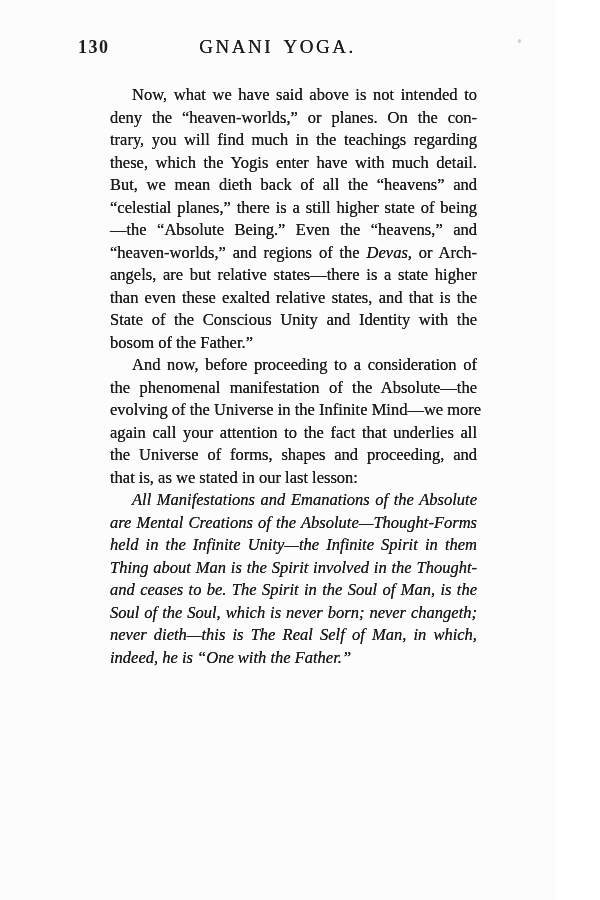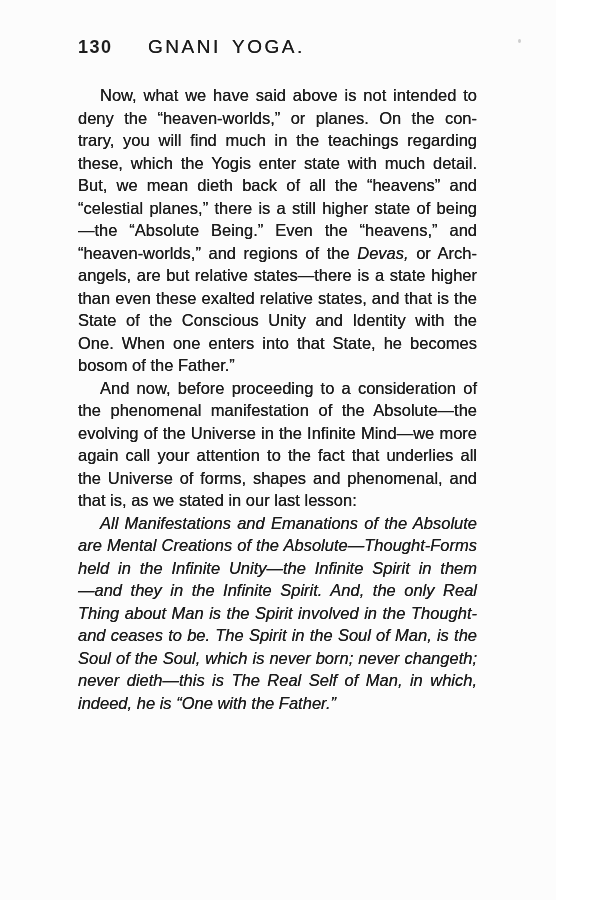--- a/index.html
+++ b/index.html
@@ -2,59 +2,60 @@
 <html style="--ink: #1c1c1c; --paper: #fcfcfc;"><head>
 <meta charset="utf-8">
 <style>
   html, body { margin: 0; padding: 0; background: #ffffff; }
   .page {
     position: relative;
     width: 556px;
     height: 900px;
     background: var(--paper, #fcfcfc);
     color: var(--ink, #1c1c1c);
-    font-family: Liberation Sans, sans-serif;
+    font-family: Liberation Serif, serif;
     overflow: hidden;
     box-sizing: border-box;
     padding: 36px 79px 0 78px;
   }
   .header {
     display: flex;
     align-items: baseline;
     height: 22px;
     margin-bottom: 26px;
   }
   .pagenum {
     width: 70px;
     font-size: 18px;
     font-weight: bold;
     letter-spacing: 1.5px;
   }
   .running-title {
     flex: 1;
-    text-align: left;
+    text-align: center;
     font-size: 19px;
     letter-spacing: 2.5px;
     word-spacing: 4px;
     text-shadow: 0 0 0.5px currentColor;
   }
   .header-spacer { width: 70px; }
   .text-block {
     font-size: 16.5px;
     line-height: 22.5px;
     text-shadow: 0 0 0.4px currentColor;
   }
   .para { margin: 0; }
   .para.italic { font-style: italic; }
   .line {
     text-align: justify;
     text-align-last: justify;
     text-justify: inter-word;
     white-space: nowrap;
     overflow: visible;
+    margin-left: 32px;
   }
   .line.indent { text-indent: 22px; }
   .line.last { text-align-last: left; }
   .italic { font-style: italic; }
   .speck {
     position: absolute;
     left: 518px;
     top: 39px;
     width: 3px;
     height: 4px;
@@ -70,44 +71,42 @@
   <div class="header">
     <span class="pagenum">130</span>
     <span class="running-title">GNANI YOGA.</span>
     <span class="header-spacer"></span>
   </div>
   <div class="text-block">
       <div class="para">
         <div class="line indent"><span>Now, what we have said above is not intended to</span></div>
         <div class="line"><span>deny the “heaven-worlds,” or planes. On the con-</span></div>
         <div class="line"><span>trary, you will find much in the teachings regarding</span></div>
-        <div class="line"><span>these, which the Yogis enter state with much detail.</span></div>
+        <div class="line"><span>these, which the Yogis enter have with much detail.</span></div>
         <div class="line"><span>But, we mean dieth back of all the “heavens” and</span></div>
         <div class="line"><span>“celestial planes,” there is a still higher state of being</span></div>
         <div class="line"><span>—the “Absolute Being.” Even the “heavens,” and</span></div>
         <div class="line"><span>“heaven-worlds,” and regions of the </span><span class="italic">Devas,</span><span> or Arch-</span></div>
         <div class="line"><span>angels, are but relative states—there is a state higher</span></div>
         <div class="line"><span>than even these exalted relative states, and that is the</span></div>
         <div class="line"><span>State of the Conscious Unity and Identity with the</span></div>
-        <div class="line"><span>One. When one enters into that State, he becomes</span></div>
         <div class="line last"><span>bosom of the Father.”</span></div>
       </div>
       <div class="para">
         <div class="line indent"><span>And now, before proceeding to a consideration of</span></div>
         <div class="line"><span>the phenomenal manifestation of the Absolute—the</span></div>
         <div class="line"><span>evolving of the Universe in the Infinite Mind—we more</span></div>
         <div class="line"><span>again call your attention to the fact that underlies all</span></div>
-        <div class="line"><span>the Universe of forms, shapes and phenomenal, and</span></div>
+        <div class="line"><span>the Universe of forms, shapes and proceeding, and</span></div>
         <div class="line last"><span>that is, as we stated in our last lesson:</span></div>
       </div>
       <div class="para italic">
         <div class="line indent"><span>All Manifestations and Emanations of the Absolute</span></div>
         <div class="line"><span>are Mental Creations of the Absolute—Thought-Forms</span></div>
         <div class="line"><span>held in the Infinite Unity—the Infinite Spirit in them</span></div>
-        <div class="line"><span>—and they in the Infinite Spirit. And, the only Real</span></div>
         <div class="line"><span>Thing about Man is the Spirit involved in the Thought-</span></div>
         <div class="line"><span>and ceases to be. The Spirit in the Soul of Man, is the</span></div>
         <div class="line"><span>Soul of the Soul, which is never born; never changeth;</span></div>
         <div class="line"><span>never dieth—this is The Real Self of Man, in which,</span></div>
         <div class="line last"><span>indeed, he is “One with the Father.”</span></div>
       </div>
     </div>
   <div class="speck"></div>
 </div>
 

